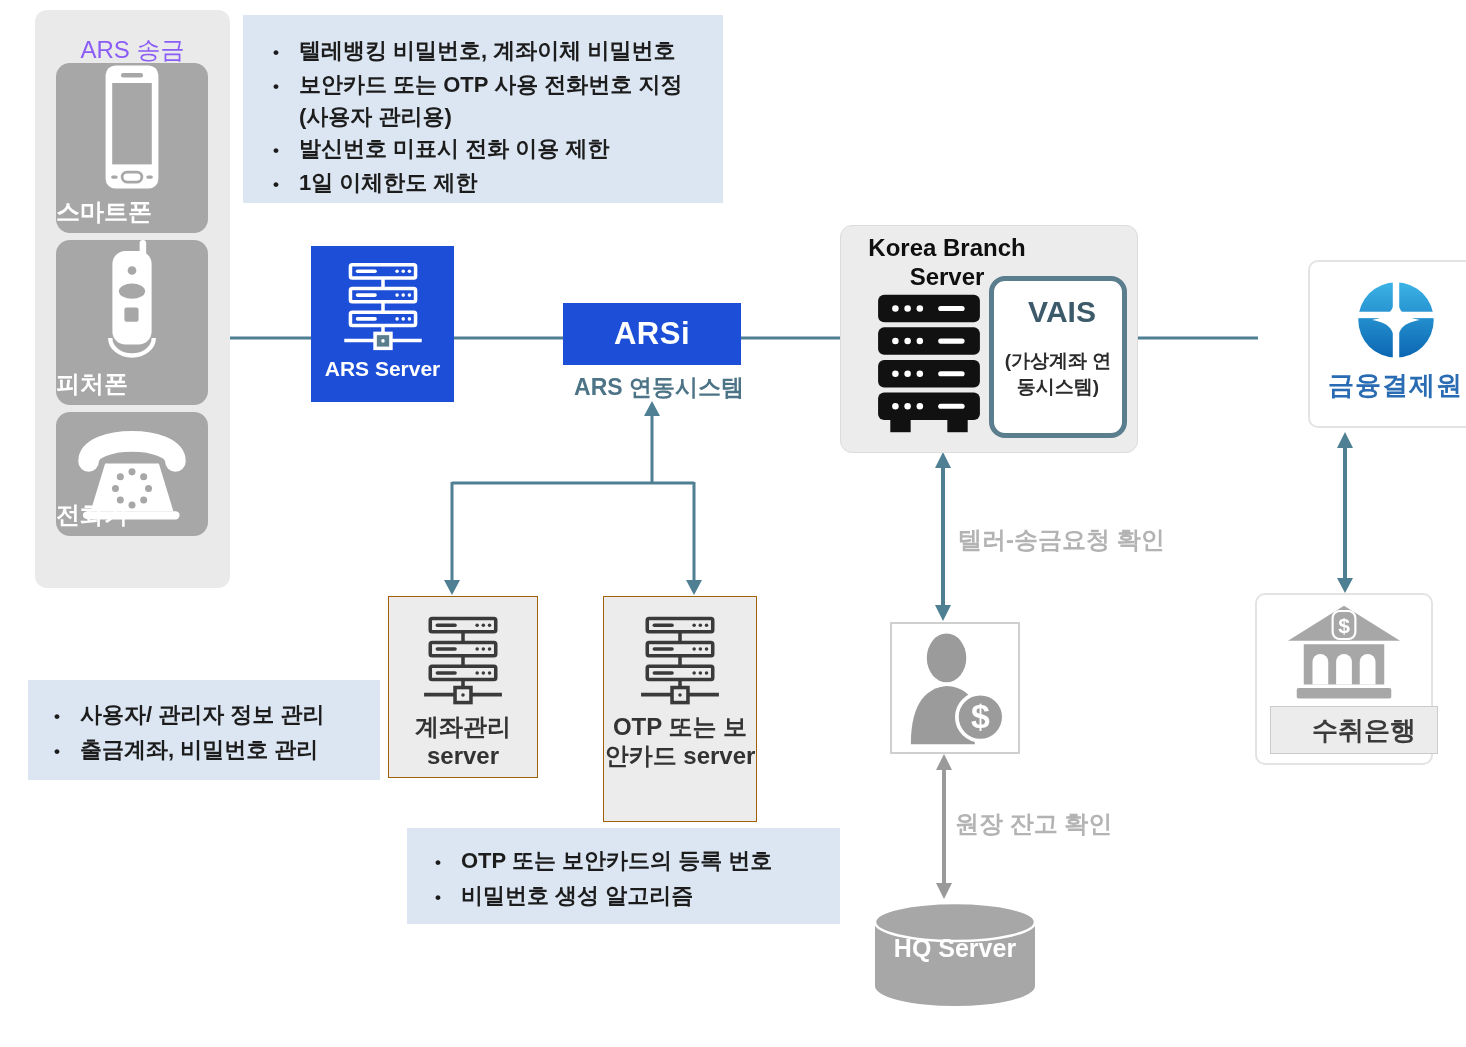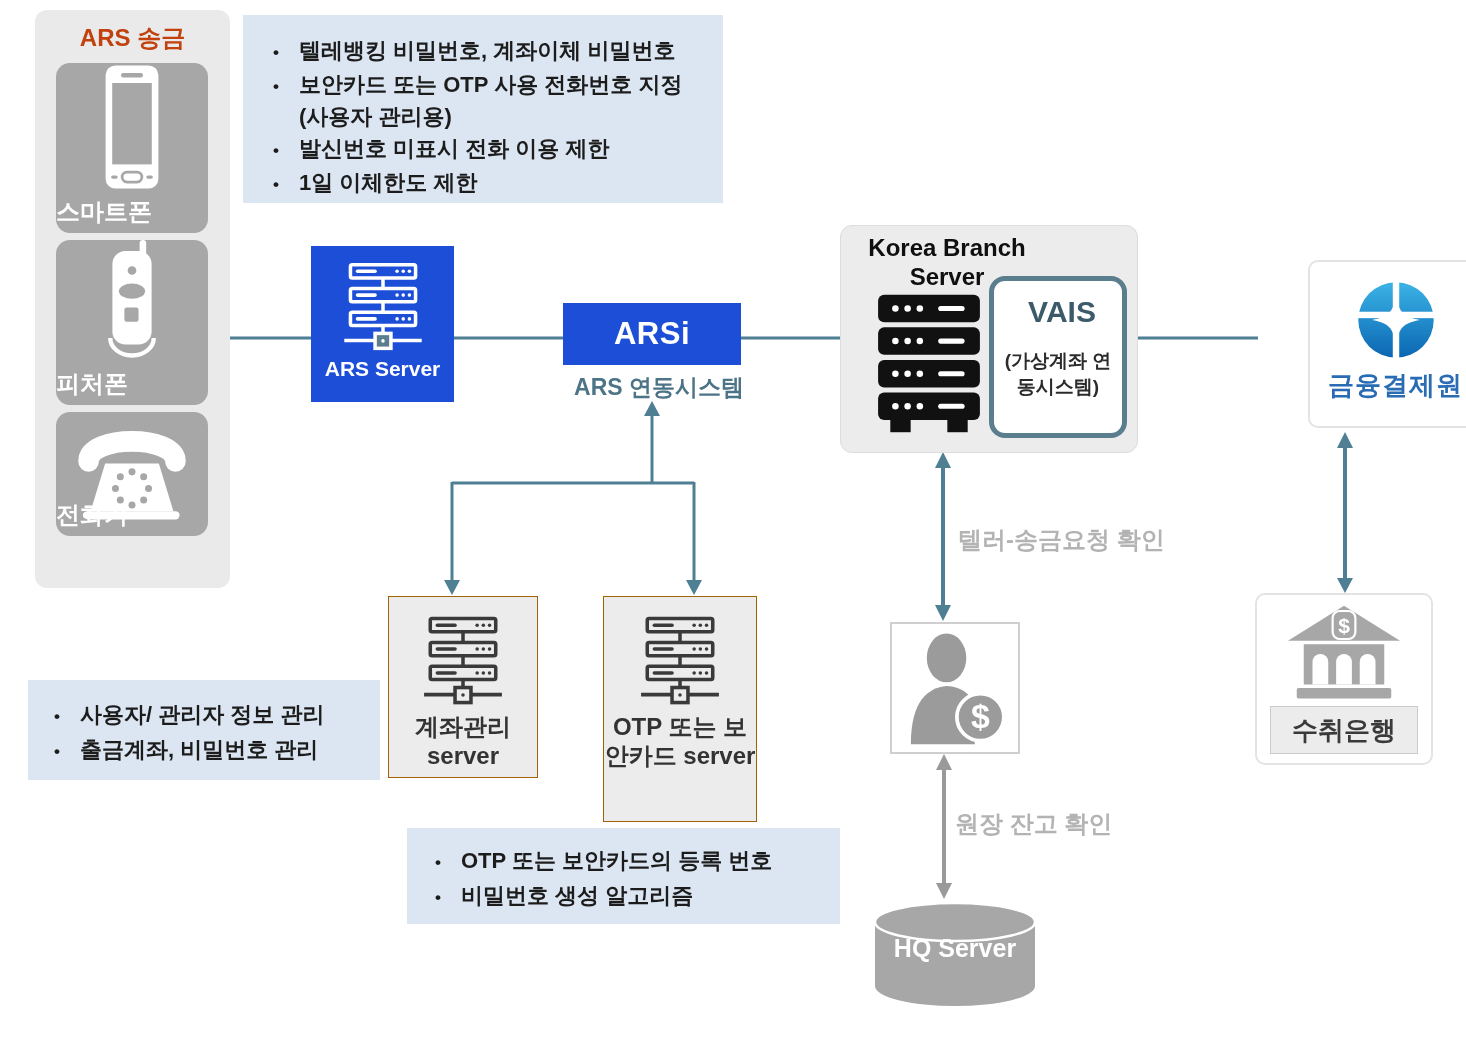--- a/index.html
+++ b/index.html
@@ -7,22 +7,22 @@
     position:relative; width:1466px; height:1047px; background:#ffffff;
     font-family:"Liberation Sans","DejaVu Sans",sans-serif; overflow:hidden;
   }
 
   
   .connectors { position:absolute; left:0; top:0; z-index:0; }
 
   
   .panel-source { position:absolute; left:35px; top:10px; width:195px; height:578px;
     background:#eaeaea; border-radius:12px; z-index:1; }
-  .panel-source-title { position:absolute; left:0; top:12px; width:100%; text-align:center;
-    font-size:24px; font-weight:bold; color:#c2410c; }
+  .panel-source-title { position:absolute; left:0; top:24px; width:100%; text-align:center;
+    font-size:24px; font-weight:normal; color:#8b5cf6; }
   .device { position:absolute; left:21px; width:152px; background:#a7a7a7; border-radius:14px; }
   .device svg { display:block; margin:0 auto; }
   .device-label { position:absolute; bottom:5px; left:0; width:100%; 
     color:#ffffff; font-size:24px; font-weight:600; }
   #dev-smart { top:53px; height:170px; }
   #dev-feature { top:230px; height:165px; }
   #dev-tel { top:402px; height:124px; }
 
   
   .note-box { position:absolute; background:#dce6f2; box-sizing:border-box; z-index:1;
@@ -81,21 +81,21 @@
   #hq { position:absolute; left:868px; top:900px; width:174px; height:112px; z-index:1; }
   #hq-label { position:absolute; left:0; top:34px; width:100%; text-align:center; color:#ffffff;
     font-size:25px; font-weight:bold; line-height:1.15; }
 
   
   #bank { position:absolute; left:1255px; top:593px; width:178px; height:172px; background:#ffffff;
     border:2px solid #e3e3e3; border-radius:10px; z-index:1; box-sizing:border-box; }
   #bank svg { display:block; margin:8px auto 0; }
   #bank-label { position:absolute; left:13px; bottom:9px; width:146px; height:46px; background:#ececec;
     border:1px solid #cbcbcb; font-size:26px; font-weight:bold; color:#3a3a3a; line-height:46px;
-    text-align:center; }
+    text-align:center;padding-left:20px; }
 
   
   .edge-label { position:absolute; color:#b3b3b3; font-size:24px; font-weight:bold; z-index:1;
     white-space:nowrap; }
   #lbl-teller { left:958px; top:524px; }
   #lbl-ledger { left:955px; top:808px; }
 </style>
 </head>
 <body>
 

